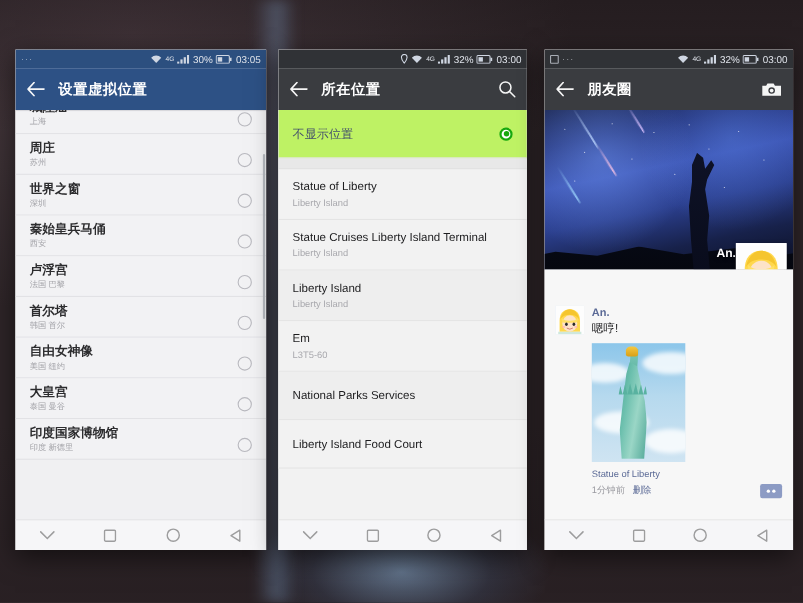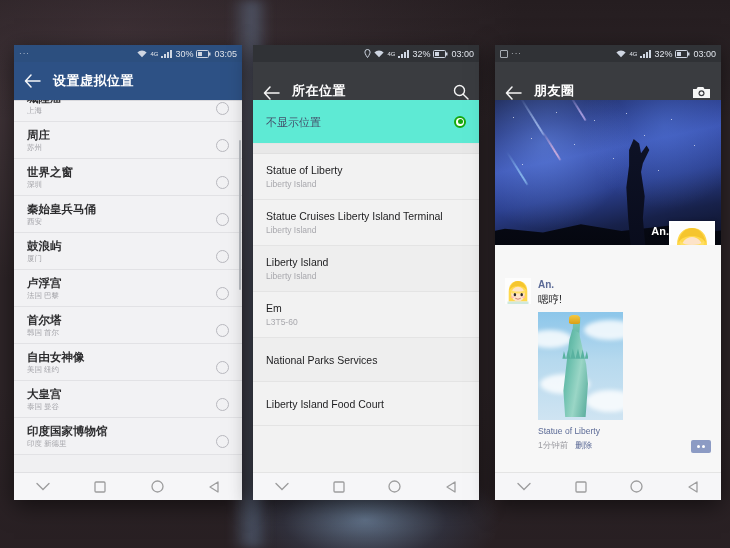--- a/index.html
+++ b/index.html
@@ -53,21 +53,21 @@
   .pct { font-size: 9px; }
   .clock { font-size: 9px; }
   svg { display: block; }
 
   
   .appbar {
     height: 38px; display: flex; align-items: center; gap: 12px;
     padding: 0 10px; color: #fff;
   }
   .ab-blue { background: #2d5185; }
-  .ab-dark { background: #3a3c40; align-items: flex-end; }
+  .ab-dark { background: #3a3c40; }
   .ab-title { font-size: 13px; font-weight: 600; letter-spacing: .5px; }
   .ab-spacer { flex: 1; }
   .ab-ico { cursor: pointer; opacity: .95; }
 
   
   .list1 { background: #f0f0f2; height: 372px; position: relative; overflow: hidden; }
   .row {
     display: flex; align-items: flex-end; justify-content: space-between;
     padding: 6px 13px 6px 13px; height: 37px;
     border-bottom: 1px solid #e2e2e5; background: #f2f2f4;
@@ -93,21 +93,21 @@
   
   .list2 { background: #f2f2f2; height: 372px; overflow: hidden; }
   .r2 {
     padding: 9px 13px; border-bottom: 1px solid #e4e4e4;
     display: flex; align-items: center; justify-content: space-between;
     background: #f2f2f2; min-height: 38px;
   }
   .r2-alt { background: #eeeeee; }
   .r2-t { font-size: 10.5px; color: #1d1d1f; line-height: 14px; }
   .r2-s { font-size: 8.5px; color: #a8a8ad; line-height: 12px; margin-top: 1px; }
-  .r2-first { padding: 13px 13px; background: #5eead4; min-height: 44px;}
+  .r2-first { padding: 13px 13px; background: #bef264; min-height: 44px;}
   .r2-first .r2-t { color: #44506b; font-size: 11px; }
   .radio-on {
     width: 12px; height: 12px; border-radius: 50%;
     border: 2px solid #17a80f; background: #fff;
     display: flex; align-items: center; justify-content: center; flex: none;
   }
   .radio-on i { width: 5px; height: 5px; border-radius: 50%; background: #17a80f; display:block; }
   .sep-gap { height: 10px; background: #e8e8e8; border-bottom: 1px solid #e0e0e0; }
 
   
@@ -265,27 +265,20 @@
     </div>
 
     <div class="row">
       <div class="row-txt">
         <span class="row-title">秦始皇兵马俑</span>
         <span class="row-sub">西安</span>
       </div>
       <span class="radio"></span>
     </div>
 
-    <div class="row">
-      <div class="row-txt">
-        <span class="row-title">鼓浪屿</span>
-        <span class="row-sub">厦门</span>
-      </div>
-      <span class="radio"></span>
-    </div>
 
 
     <div class="row">
       <div class="row-txt">
         <span class="row-title">卢浮宫</span>
         <span class="row-sub">法国 巴黎</span>
       </div>
       <span class="radio"></span>
     </div>
 

